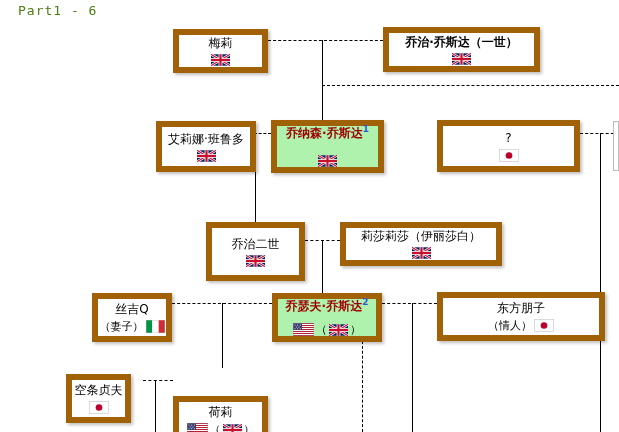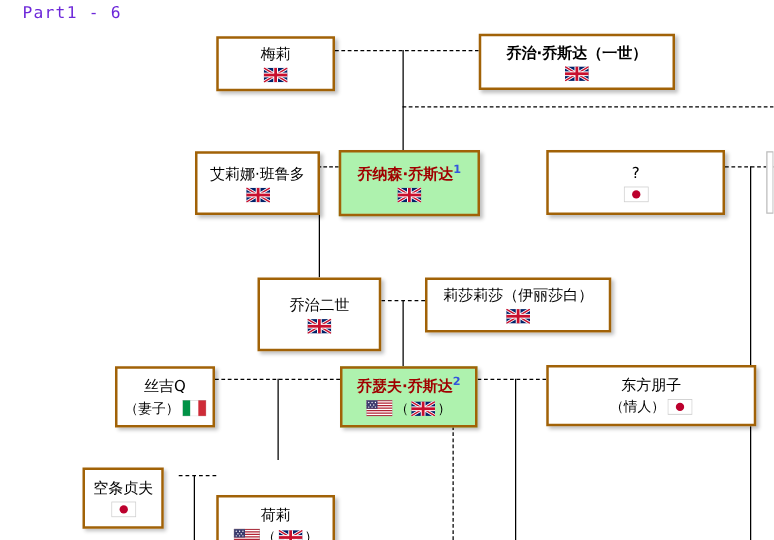--- a/index.html
+++ b/index.html
@@ -1,24 +1,24 @@
 <!DOCTYPE html>
 <html><head>
 <meta charset="utf-8">
 <style>
   html,body{margin:0;padding:0;background:#fff;}
   .stage{position:relative;width:619px;height:432px;background:#fff;overflow:hidden;
          font-family:"DejaVu Sans","Liberation Sans",sans-serif;}
   .title{position:absolute;left:18px;top:3px;font-family:"DejaVu Sans Mono","Liberation Mono",monospace;
-         font-size:13px;color:#6d28d9;letter-spacing:1px;}
-  .node{position:absolute;box-sizing:border-box;border:2px solid #a16207;background:#fff;
+         font-size:13px;color:#4d7c0f;letter-spacing:1px;}
+  .node{position:absolute;box-sizing:border-box;border:6px solid #a16207;background:#fff;
         display:flex;flex-direction:column;align-items:center;justify-content:center;gap:3px;
         box-shadow:2px 2px 3px rgba(0,0,0,0.25);}
   .node .name{font-size:12px;color:#000;line-height:1.25;white-space:nowrap;}
-  .node.green{background:#AEF2AE;}
+  .node.green{background:#AEF2AE;justify-content:space-between;}
   .node.green .name{color:#A00000;font-weight:bold;}
   .supnum{color:#3355DD;font-size:9px;font-weight:bold;vertical-align:super;line-height:0;}
   .flagrow{display:flex;align-items:center;gap:2px;font-size:11px;color:#000;line-height:1;}
   .flag{display:block;}
   .hline{position:absolute;height:0;border-top:1px dashed #000;}
   .vline{position:absolute;width:0;border-left:1px solid #000;}
   .vline.dashed{border-left-style:dashed;}
   .partial-box{position:absolute;box-sizing:border-box;border:1px solid #bcbcbc;background:#fff;}
 </style>
 </head>
@@ -125,21 +125,21 @@
           <path d="M0,0 60,36 M60,0 0,36" stroke="#fff" stroke-width="8"></path>
           <path d="M0,0 60,36 M60,0 0,36" stroke="#C8102E" stroke-width="3.5"></path>
           <rect x="24" width="12" height="36" fill="#fff"></rect>
           <rect y="12" width="60" height="12" fill="#fff"></rect>
           <rect x="26.5" width="7" height="36" fill="#C8102E"></rect>
           <rect y="14.5" width="60" height="7" fill="#C8102E"></rect>
         </svg>
     </div>
   </div>
 
-  <div class="node" style="left:340px;top:222px;width:149px;height:44px;">
+  <div class="node" style="left:340px;top:222px;width:162px;height:44px;">
     <div class="name">莉莎莉莎（伊丽莎白）</div>
     <div class="flagrow">
       <svg class="flag" width="19" height="12" viewBox="0 0 60 36">
           <rect width="60" height="36" fill="#012169"></rect>
           <path d="M0,0 60,36 M60,0 0,36" stroke="#fff" stroke-width="8"></path>
           <path d="M0,0 60,36 M60,0 0,36" stroke="#C8102E" stroke-width="3.5"></path>
           <rect x="24" width="12" height="36" fill="#fff"></rect>
           <rect y="12" width="60" height="12" fill="#fff"></rect>
           <rect x="26.5" width="7" height="36" fill="#C8102E"></rect>
           <rect y="14.5" width="60" height="7" fill="#C8102E"></rect>

